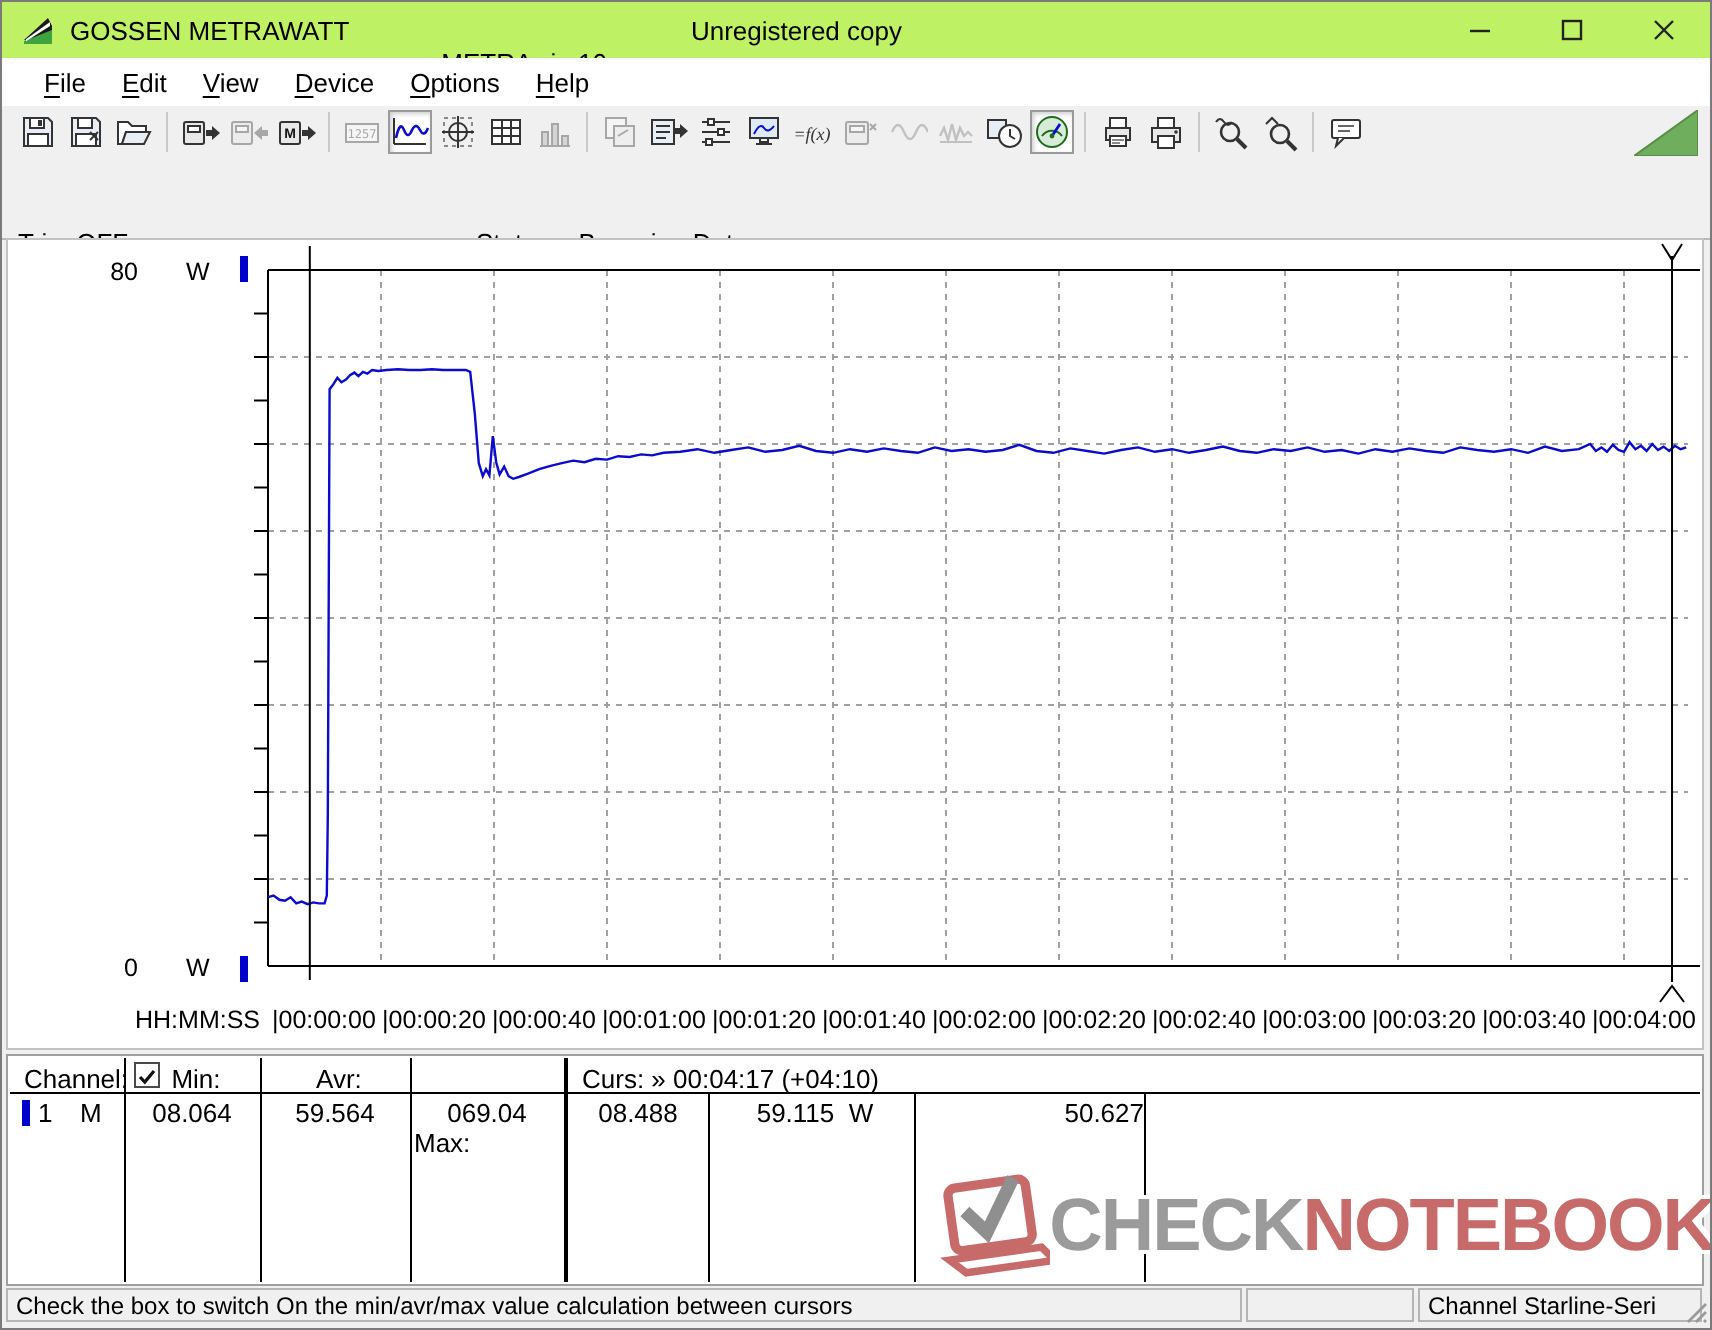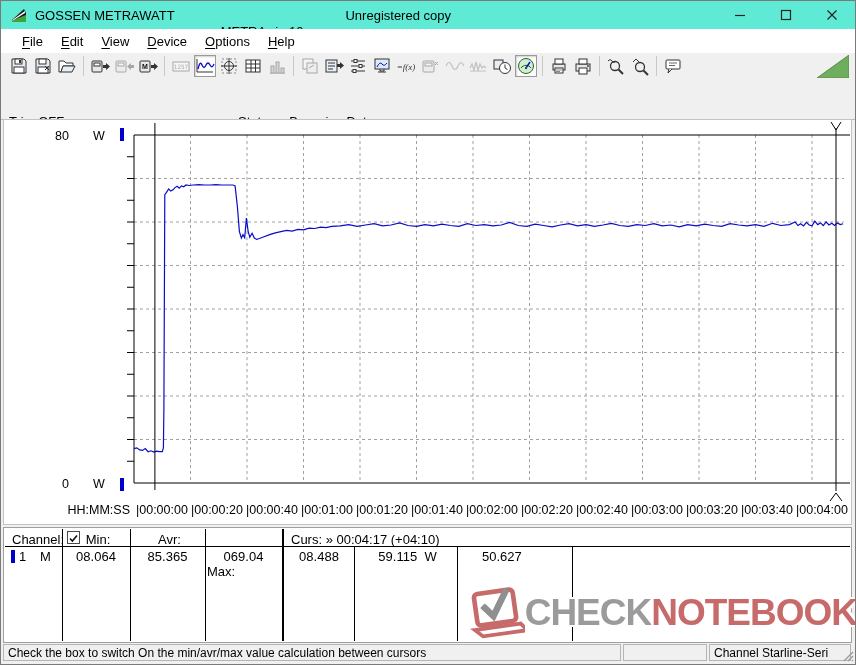--- a/index.html
+++ b/index.html
@@ -1,20 +1,20 @@
 <!DOCTYPE html>
 <html><head>
 <meta charset="utf-8">
 <style>
   html,body{margin:0;padding:0;background:#d8d8d8;}
   .window{position:relative;width:856px;height:665px;background:#f0f0f0;
     font-family:"Liberation Sans",sans-serif;font-size:13px;color:#000;
     border:1px solid #7a7a7a;box-sizing:border-box;overflow:hidden;}
   
-  .titlebar{position:absolute;left:0;top:0;right:0;height:28px;background:#5eead4;
+  .titlebar{position:absolute;left:0;top:0;right:0;height:28px;background:#bef264;
     display:flex;align-items:center;border-bottom:1px solid #e6e6e6;}
   .app-icon{width:16px;height:16px;margin-left:10px;}
   .tb-text{white-space:nowrap;}
   .brand{margin-left:8px;}
   .title{margin-left:46px;margin-top:33px;}
   .subtitle{margin-left:42px;}
   .win-buttons{margin-left:auto;display:flex;height:100%;}
   .win-btn{width:46px;height:100%;display:flex;align-items:center;justify-content:center;}
   
   .menubar{position:absolute;left:0;top:28px;right:0;height:24px;background:#fff;
@@ -394,25 +394,25 @@
     <div class="vline" style="left:201px;"></div>
     <div class="vline" style="left:278px;width:2px;"></div>
     <div class="vline" style="left:350px;top:18px;"></div>
     <div class="vline" style="left:453px;top:18px;"></div>
     <div class="vline" style="left:568px;top:18px;"></div>
 
     <div class="chan-bar"></div>
     <span class="tb-abs" style="left:15px;top:21px;">1</span>
     <span class="tb-abs" style="left:36px;top:21px;">M</span>
     <span class="cell" style="left:58px;width:68px;">08.064</span>
-    <span class="cell" style="left:126px;width:75px;">85.365</span>
+    <span class="cell" style="left:126px;width:75px;">59.564</span>
     <span class="cell" style="left:201px;width:77px;">069.04</span>
     <span class="cell" style="left:280px;width:70px;">08.488</span>
     <span class="cell" style="left:352px;width:103px;"><span>59.115</span>&nbsp;&nbsp;<span>W</span></span>
-    <span class="cell" style="left:453px;width:115px;text-align:left;padding-left:25px;box-sizing:border-box;">50.627</span>
+    <span class="cell" style="left:453px;width:115px;text-align:right;padding-left:25px;box-sizing:border-box;">50.627</span>
   </div>
 
   <div class="watermark">
     <svg width="62" height="58" viewBox="0 0 62 58">
       <g transform="rotate(-8 31 29)">
         <rect x="10" y="6" width="42" height="34" rx="4" fill="#ffffff" stroke="#c66a6a" stroke-width="5"></rect>
         <path d="M6 44 L56 44 L62 52 L14 52 Z" fill="#ffffff" stroke="#c66a6a" stroke-width="4"></path>
         <path d="M20 22 L28 32 L44 8" fill="none" stroke="#8f8f8f" stroke-width="7" stroke-linecap="square"></path>
       </g>
     </svg>

